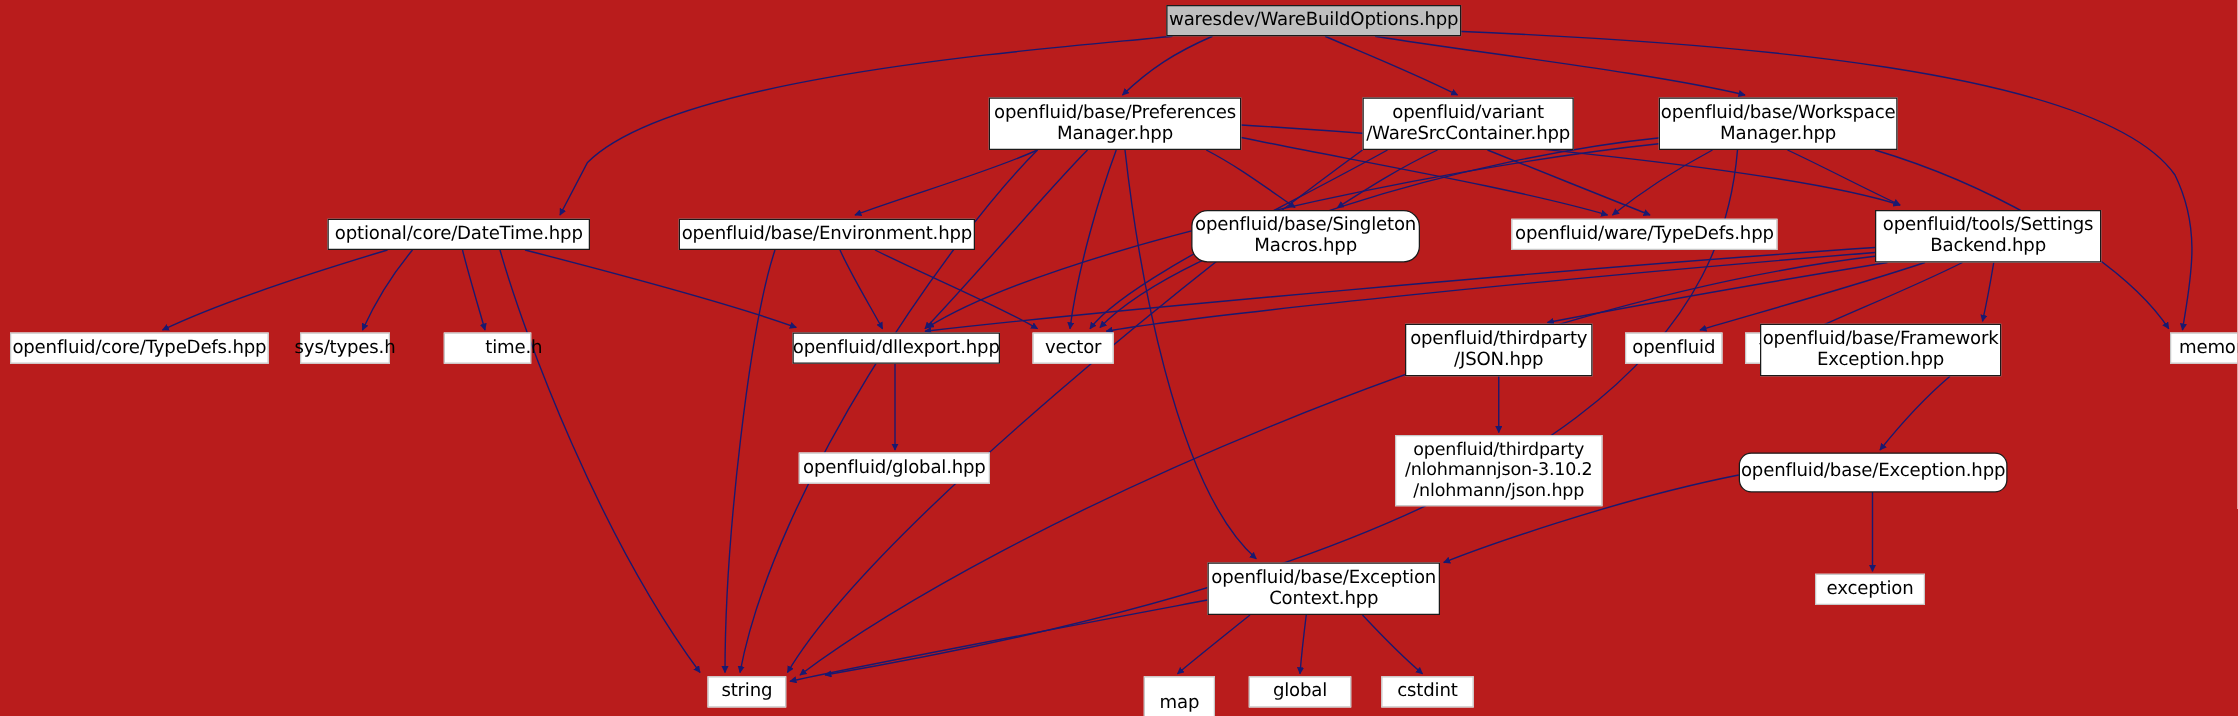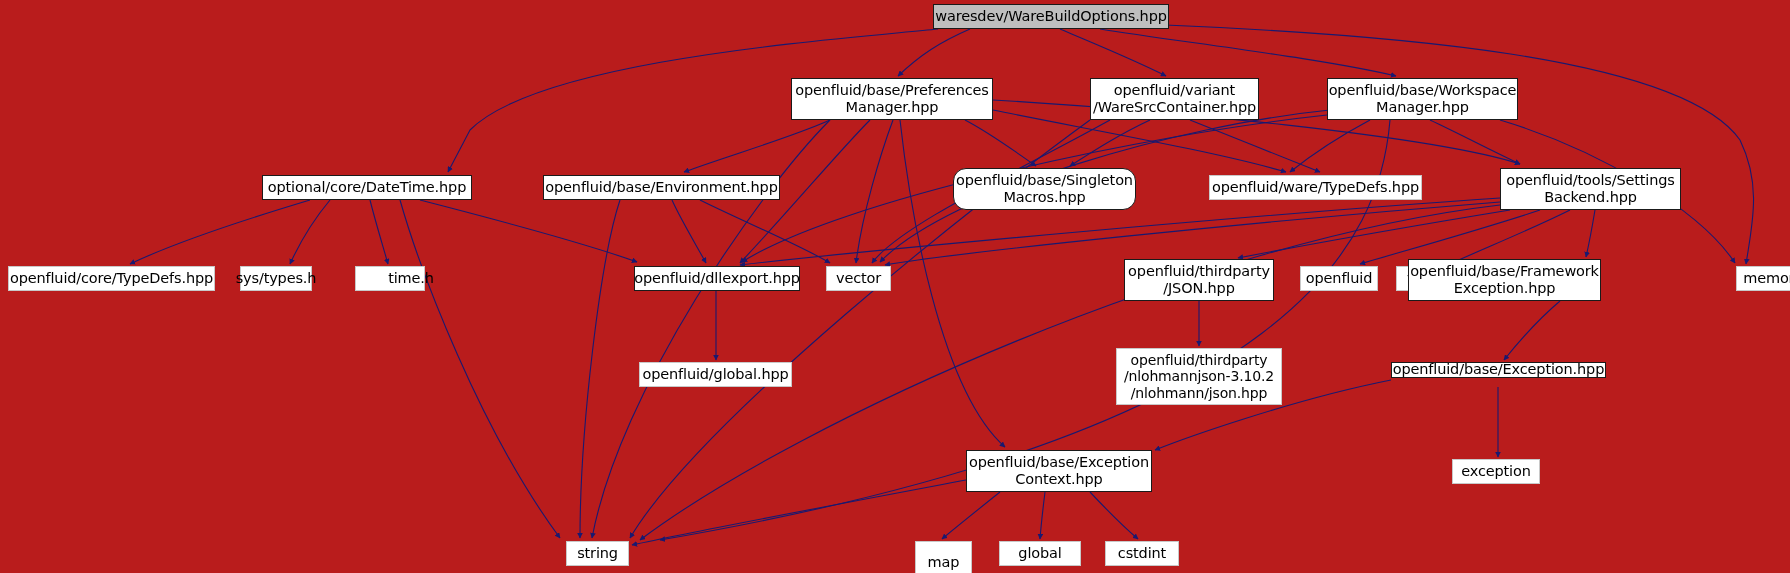--- a/index.html
+++ b/index.html
@@ -132,21 +132,21 @@
 /JSON.hpp</div>
       <div class="node" style="left: 1300px; top: 266px; width: 78px; height: 25px;">openfluid</div>
       <div class="node" style="left: 1396px; top: 266px; width: 72px; height: 25px;">variant</div>
       <div class="node strong" style="left: 1408px; top: 259px; width: 193px; height: 42px;">openfluid/base/Framework
 Exception.hpp</div>
       <div class="node" style="left: 1736px; top: 266px; width: 74px; height: 25px;">memory</div>
       <div class="node" style="left: 639px; top: 362px; width: 153px; height: 25px;">openfluid/global.hpp</div>
       <div class="node" style="left: 1116px; top: 348px; width: 166px; height: 57px; font-size: 14px;">openfluid/thirdparty
 /nlohmannjson-3.10.2
 /nlohmann/json.hpp</div>
-      <div class="node strong" style="left: 1391px; top: 362px; width: 215px; height: 16px;">openfluid/base/Exception.hpp</div>
+      <div class="node strong" style="left: 1391px; top: 362px; width: 215px; height: 32px; border-radius: 10px;">openfluid/base/Exception.hpp</div>
       <div class="node strong" style="left: 966px; top: 450px; width: 186px; height: 42px;">openfluid/base/Exception
 Context.hpp</div>
       <div class="node" style="left: 1452px; top: 459px; width: 88px; height: 25px;">exception</div>
       <div class="node" style="left: 566px; top: 541px; width: 63px; height: 25px;">string</div>
       <div class="node" style="left: 915px; top: 541px; width: 57px; height: 43px;">map</div>
       <div class="node" style="left: 999px; top: 541px; width: 82px; height: 25px;">global</div>
       <div class="node" style="left: 1105px; top: 541px; width: 74px; height: 25px;">cstdint</div>
     </div>
 </div>
 

